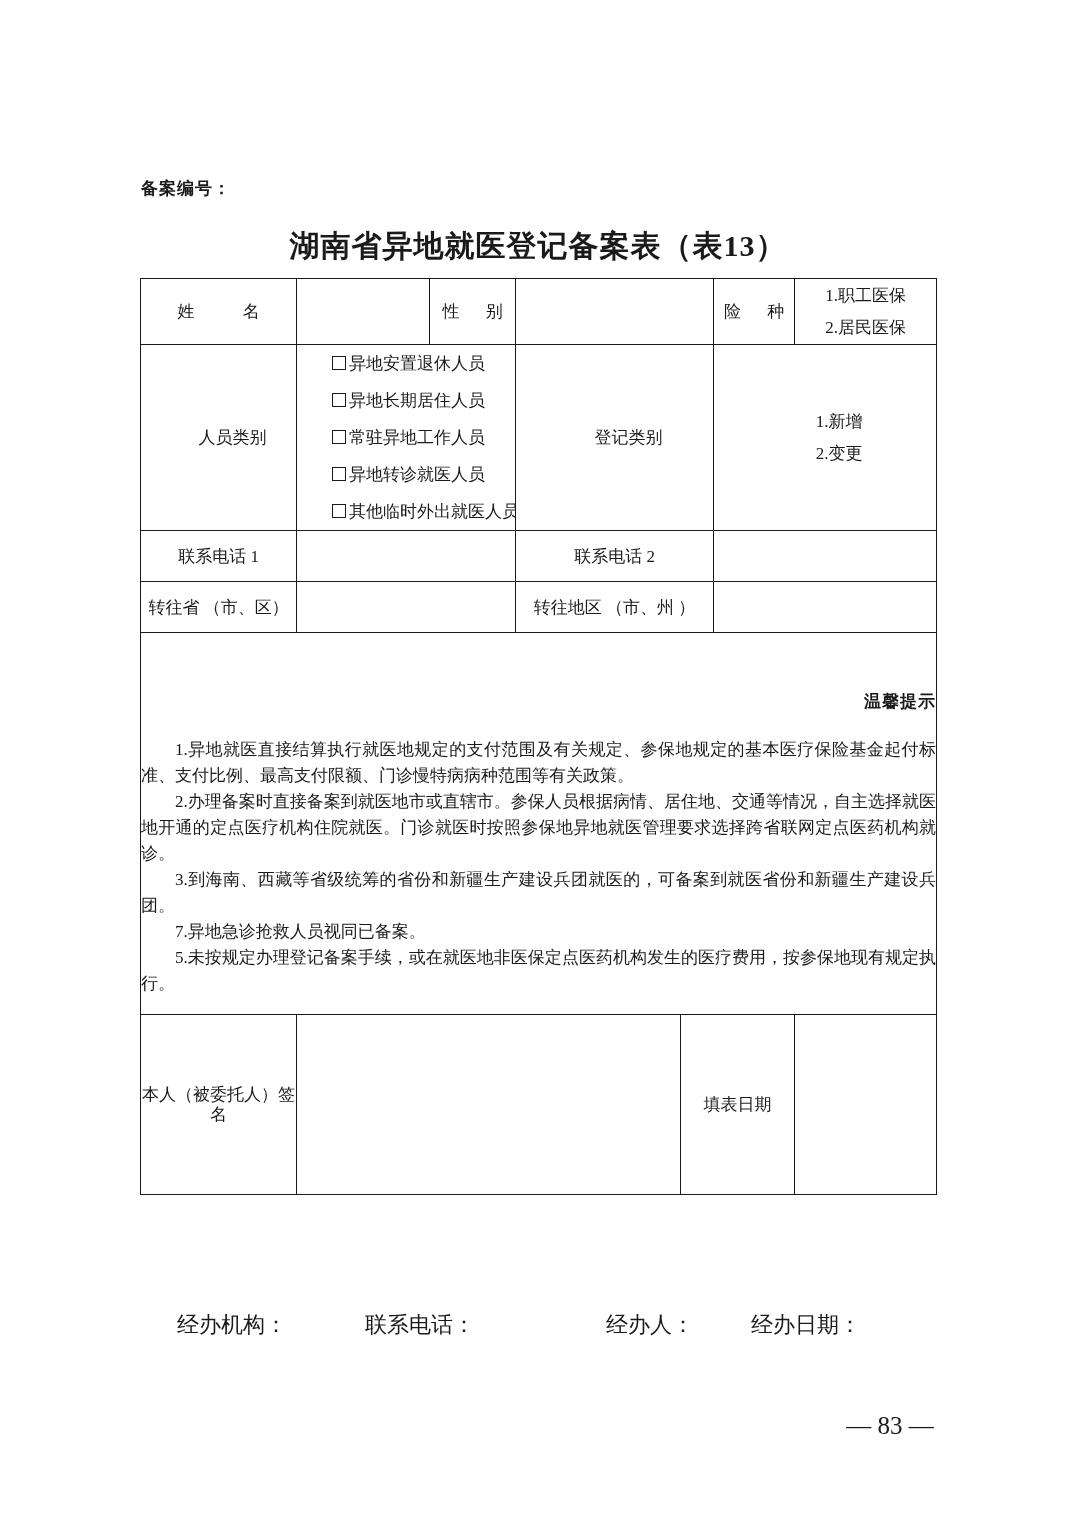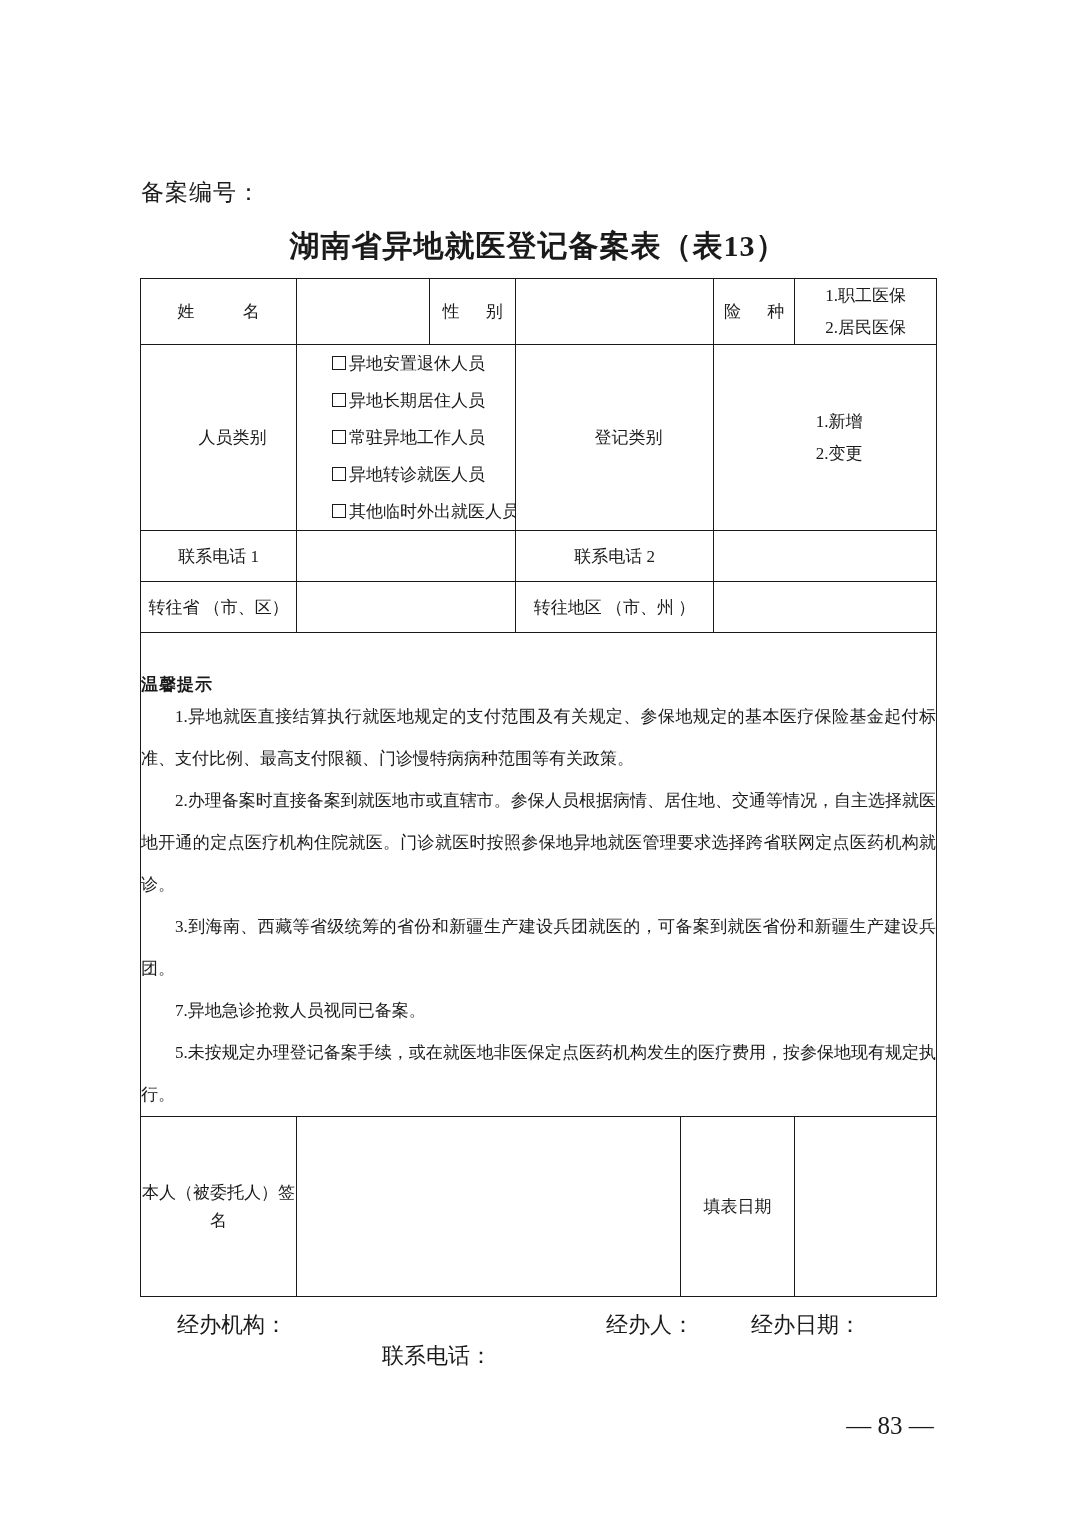--- a/index.html
+++ b/index.html
@@ -10,22 +10,22 @@
     height: 1520px;
     background: #ffffff;
     color: #1a1a1a;
     font-family: "Liberation Serif", "DejaVu Serif", serif;
     overflow: hidden;
   }
   .filing-number {
     position: absolute;
     left: 141px;
     top: 177px;
-    font-size: 23px;
-    font-weight: normal;
+    font-size: 17px;
+    font-weight: bold;
     letter-spacing: 1px;
   }
   .doc-title {
     position: absolute;
     left: 140px;
     top: 226px;
     width: 796px;
     text-align: center;
     font-size: 30px;
     font-weight: bold;
@@ -72,45 +72,45 @@
     vertical-align: -1px;
     background: #fff;
   }
 
   td.notice-cell {
     vertical-align: top;
     text-align: left;
     padding: 0 3px;
   }
   .notice-title {
-    text-align: left;
+    text-align: right;
     font-weight: bold;
     font-size: 17px;
     margin-top: 40px;
-    margin-bottom: 0;
+    margin-bottom: 24px;
     letter-spacing: 1px;
   }
   .notice-cell p {
     font-size: 17px;
-    line-height: 42px;
+    line-height: 26px;
     text-indent: 2em;
     text-align: justify;
   }
-  .sign-cell { line-height: 28px; padding: 0 4px; }
+  .sign-cell { line-height: 20px; padding: 0 4px; }
 
   .footer-line {
     position: absolute;
     left: 0; top: 1310px;
     width: 1074px;
     height: 24px;
     font-size: 22px;
   }
   .footer-line span { position: absolute; white-space: nowrap; }
   .f-agency   { left: 177px; }
-  .f-phone    { left: 382px; margin-top: 31px; }
+  .f-phone    { left: 365px; }
   .f-operator { left: 606px; }
   .f-date     { left: 751px; }
 
   .page-number {
     position: absolute;
     left: 830px;
     top: 1412px;
     width: 120px;
     text-align: center;
     font-size: 25px;

